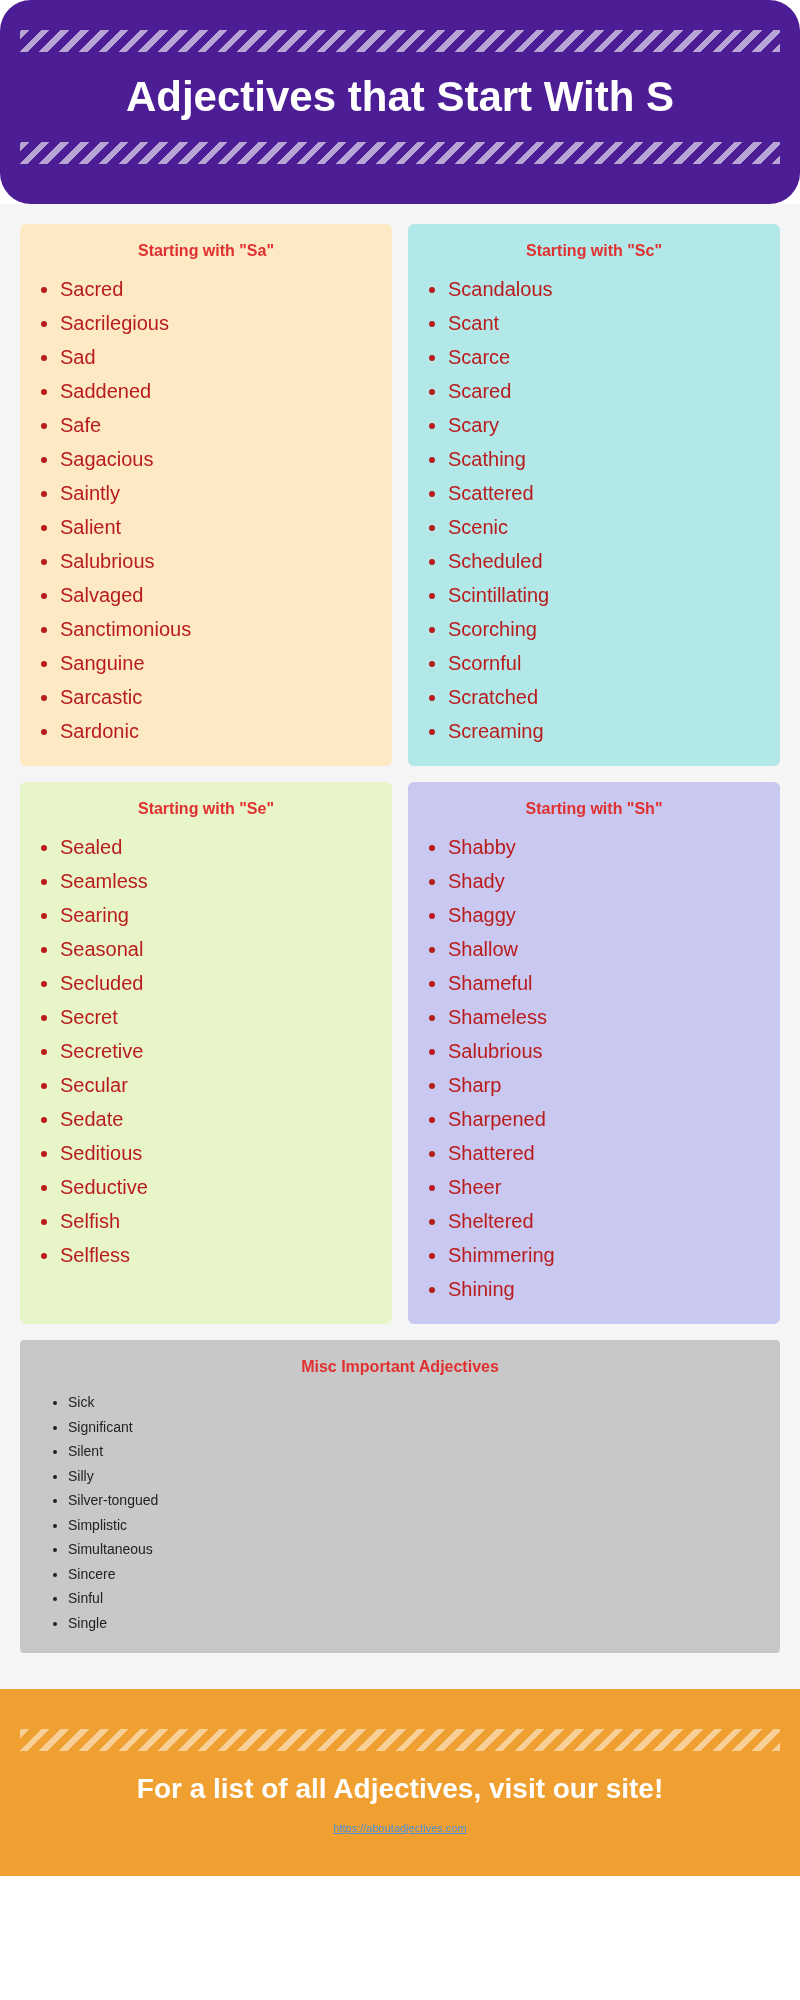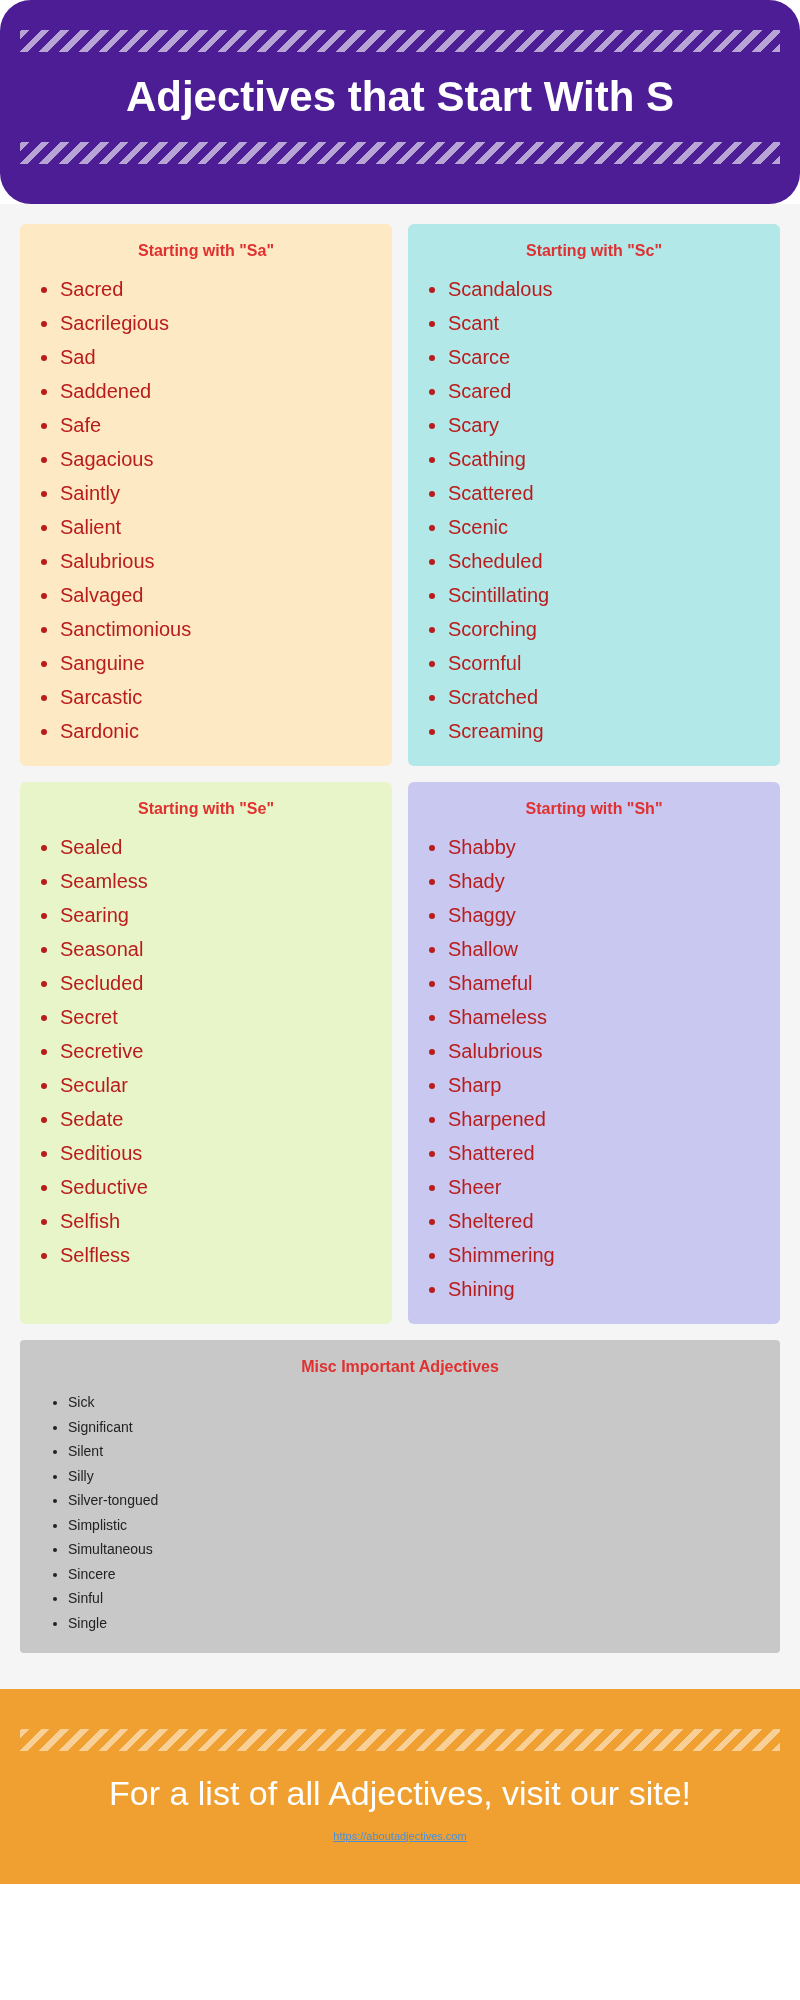--- a/index.html
+++ b/index.html
@@ -103,22 +103,22 @@
     }
 
     
     .footer {
       background: #f0a030;
       padding: 40px 20px;
       text-align: center;
     }
     .footer-title {
       color: #fff;
-      font-size: 34px;
-      font-weight: 400;
+      font-size: 28px;
+      font-weight: 700;
       margin: 20px 0 10px;
       line-height: 1.3;
     }
     .footer-link {
       color: #4a90d9;
       font-size: 11px;
       text-decoration: underline;
     }
     .stripe-bar-footer {
       height: 22px;

